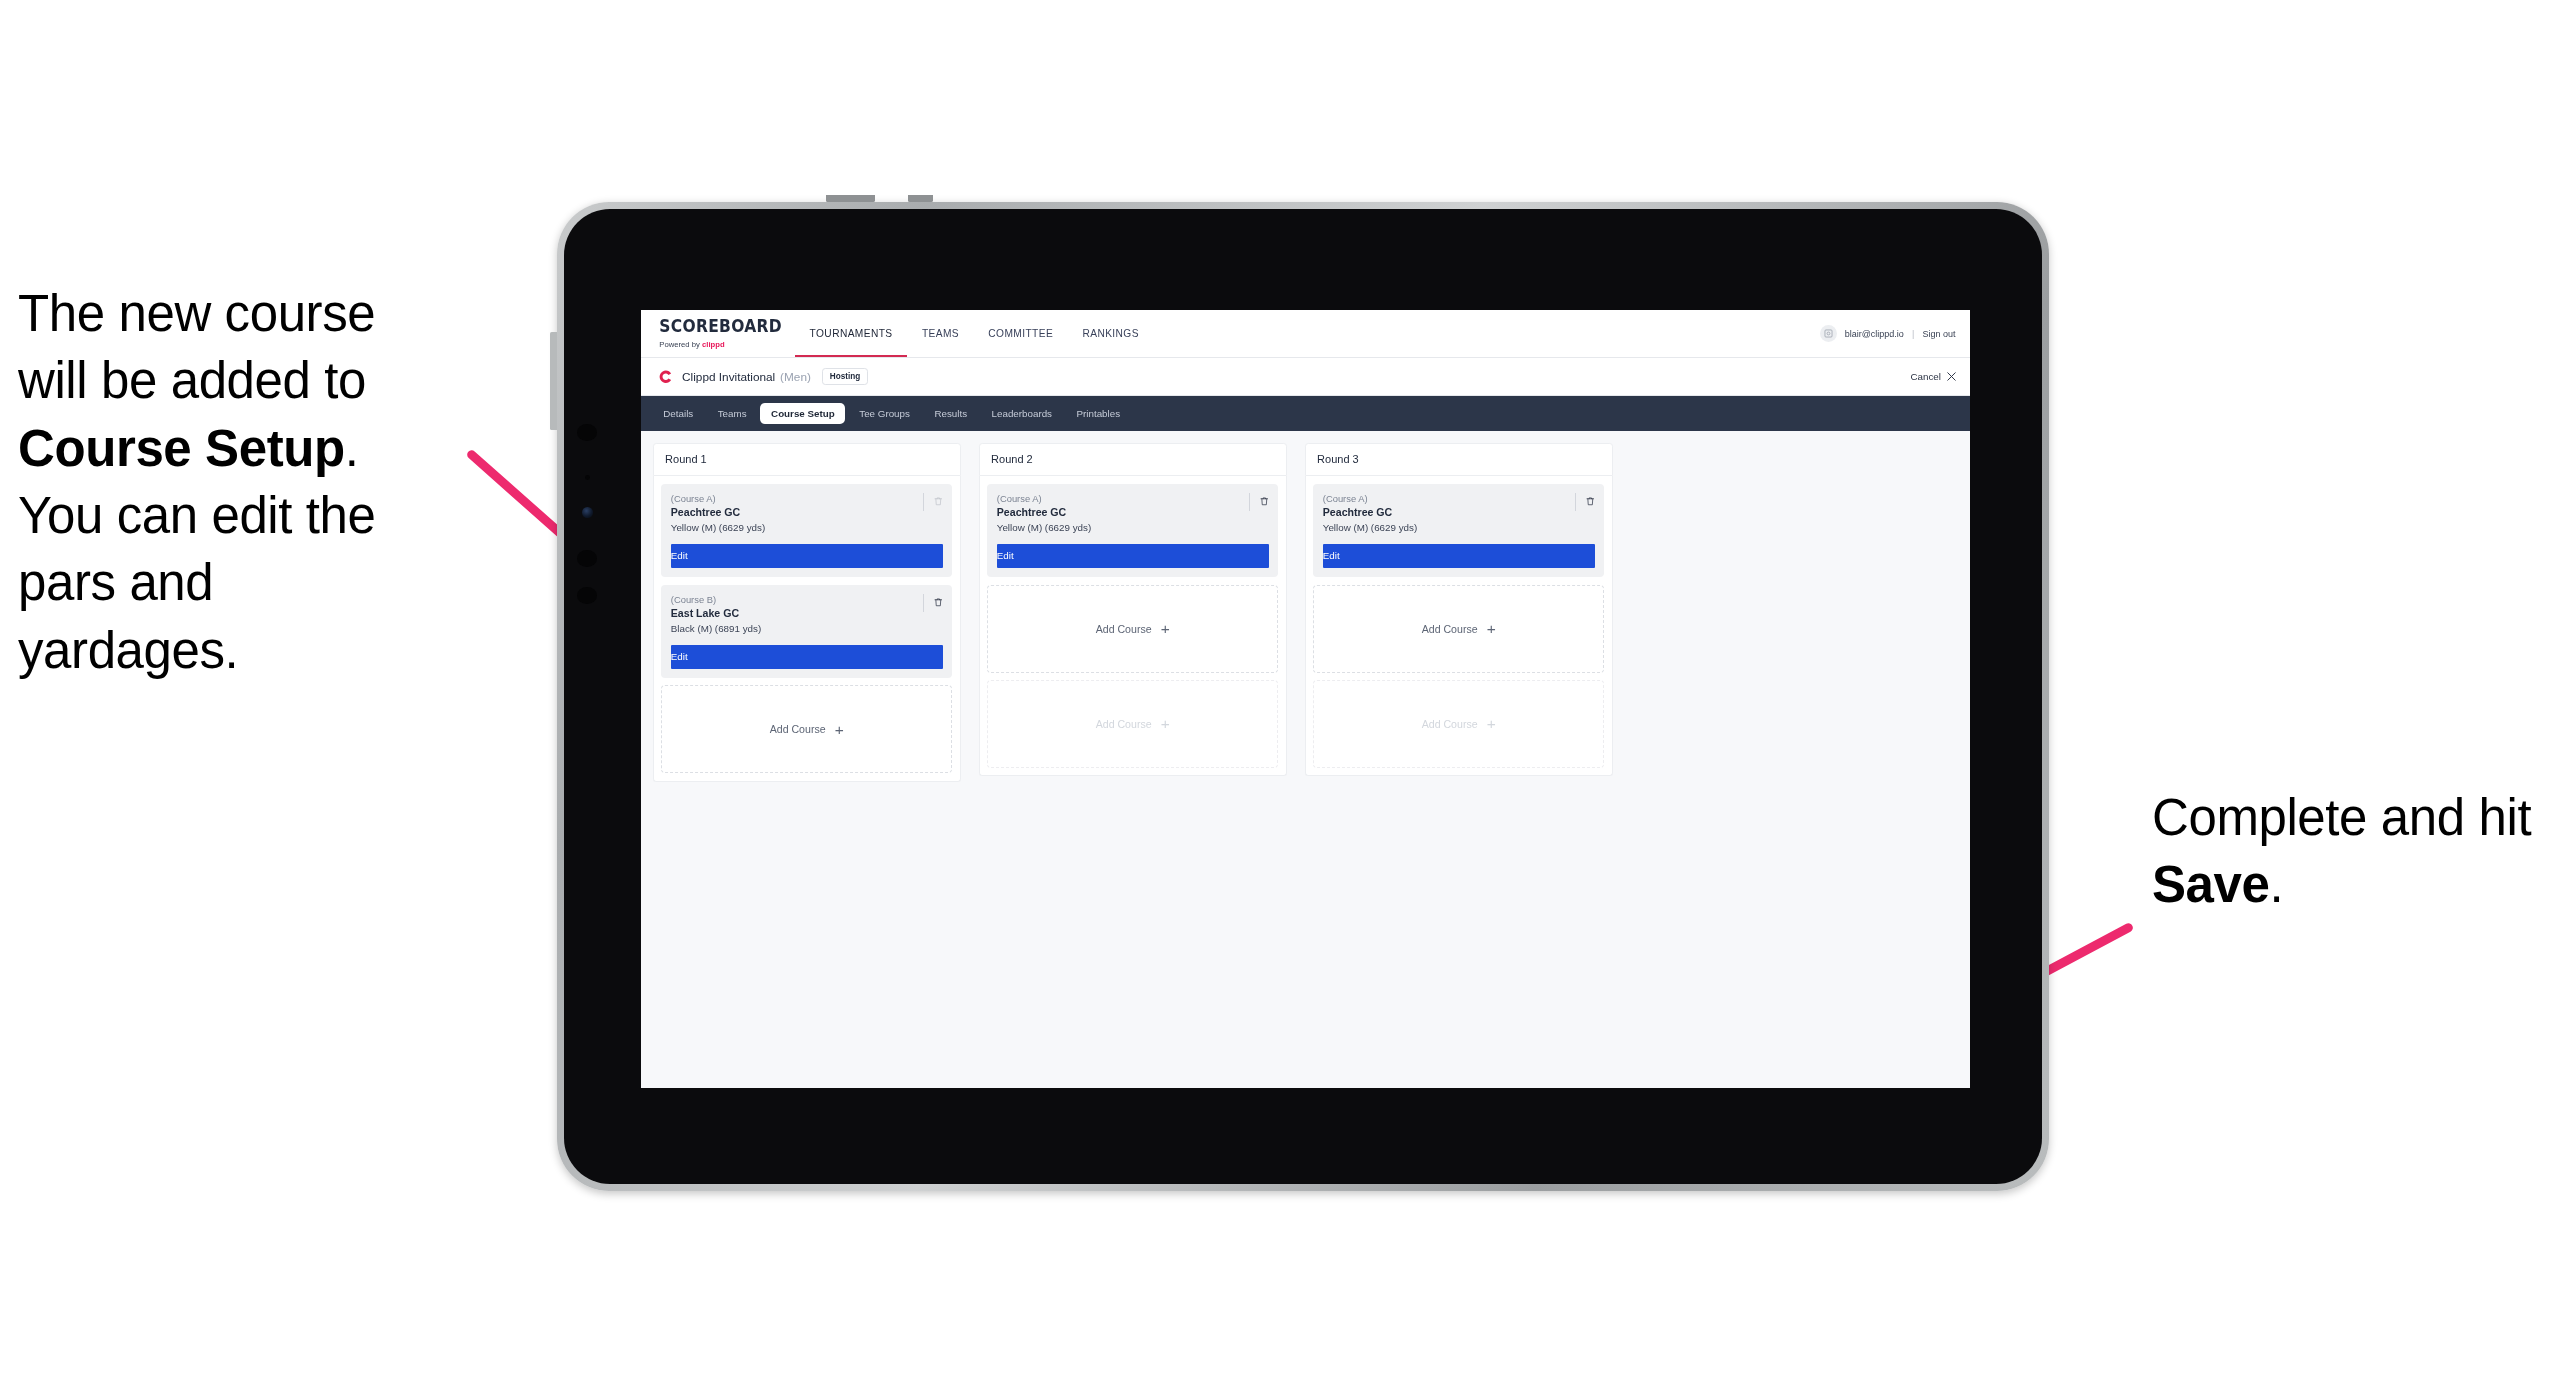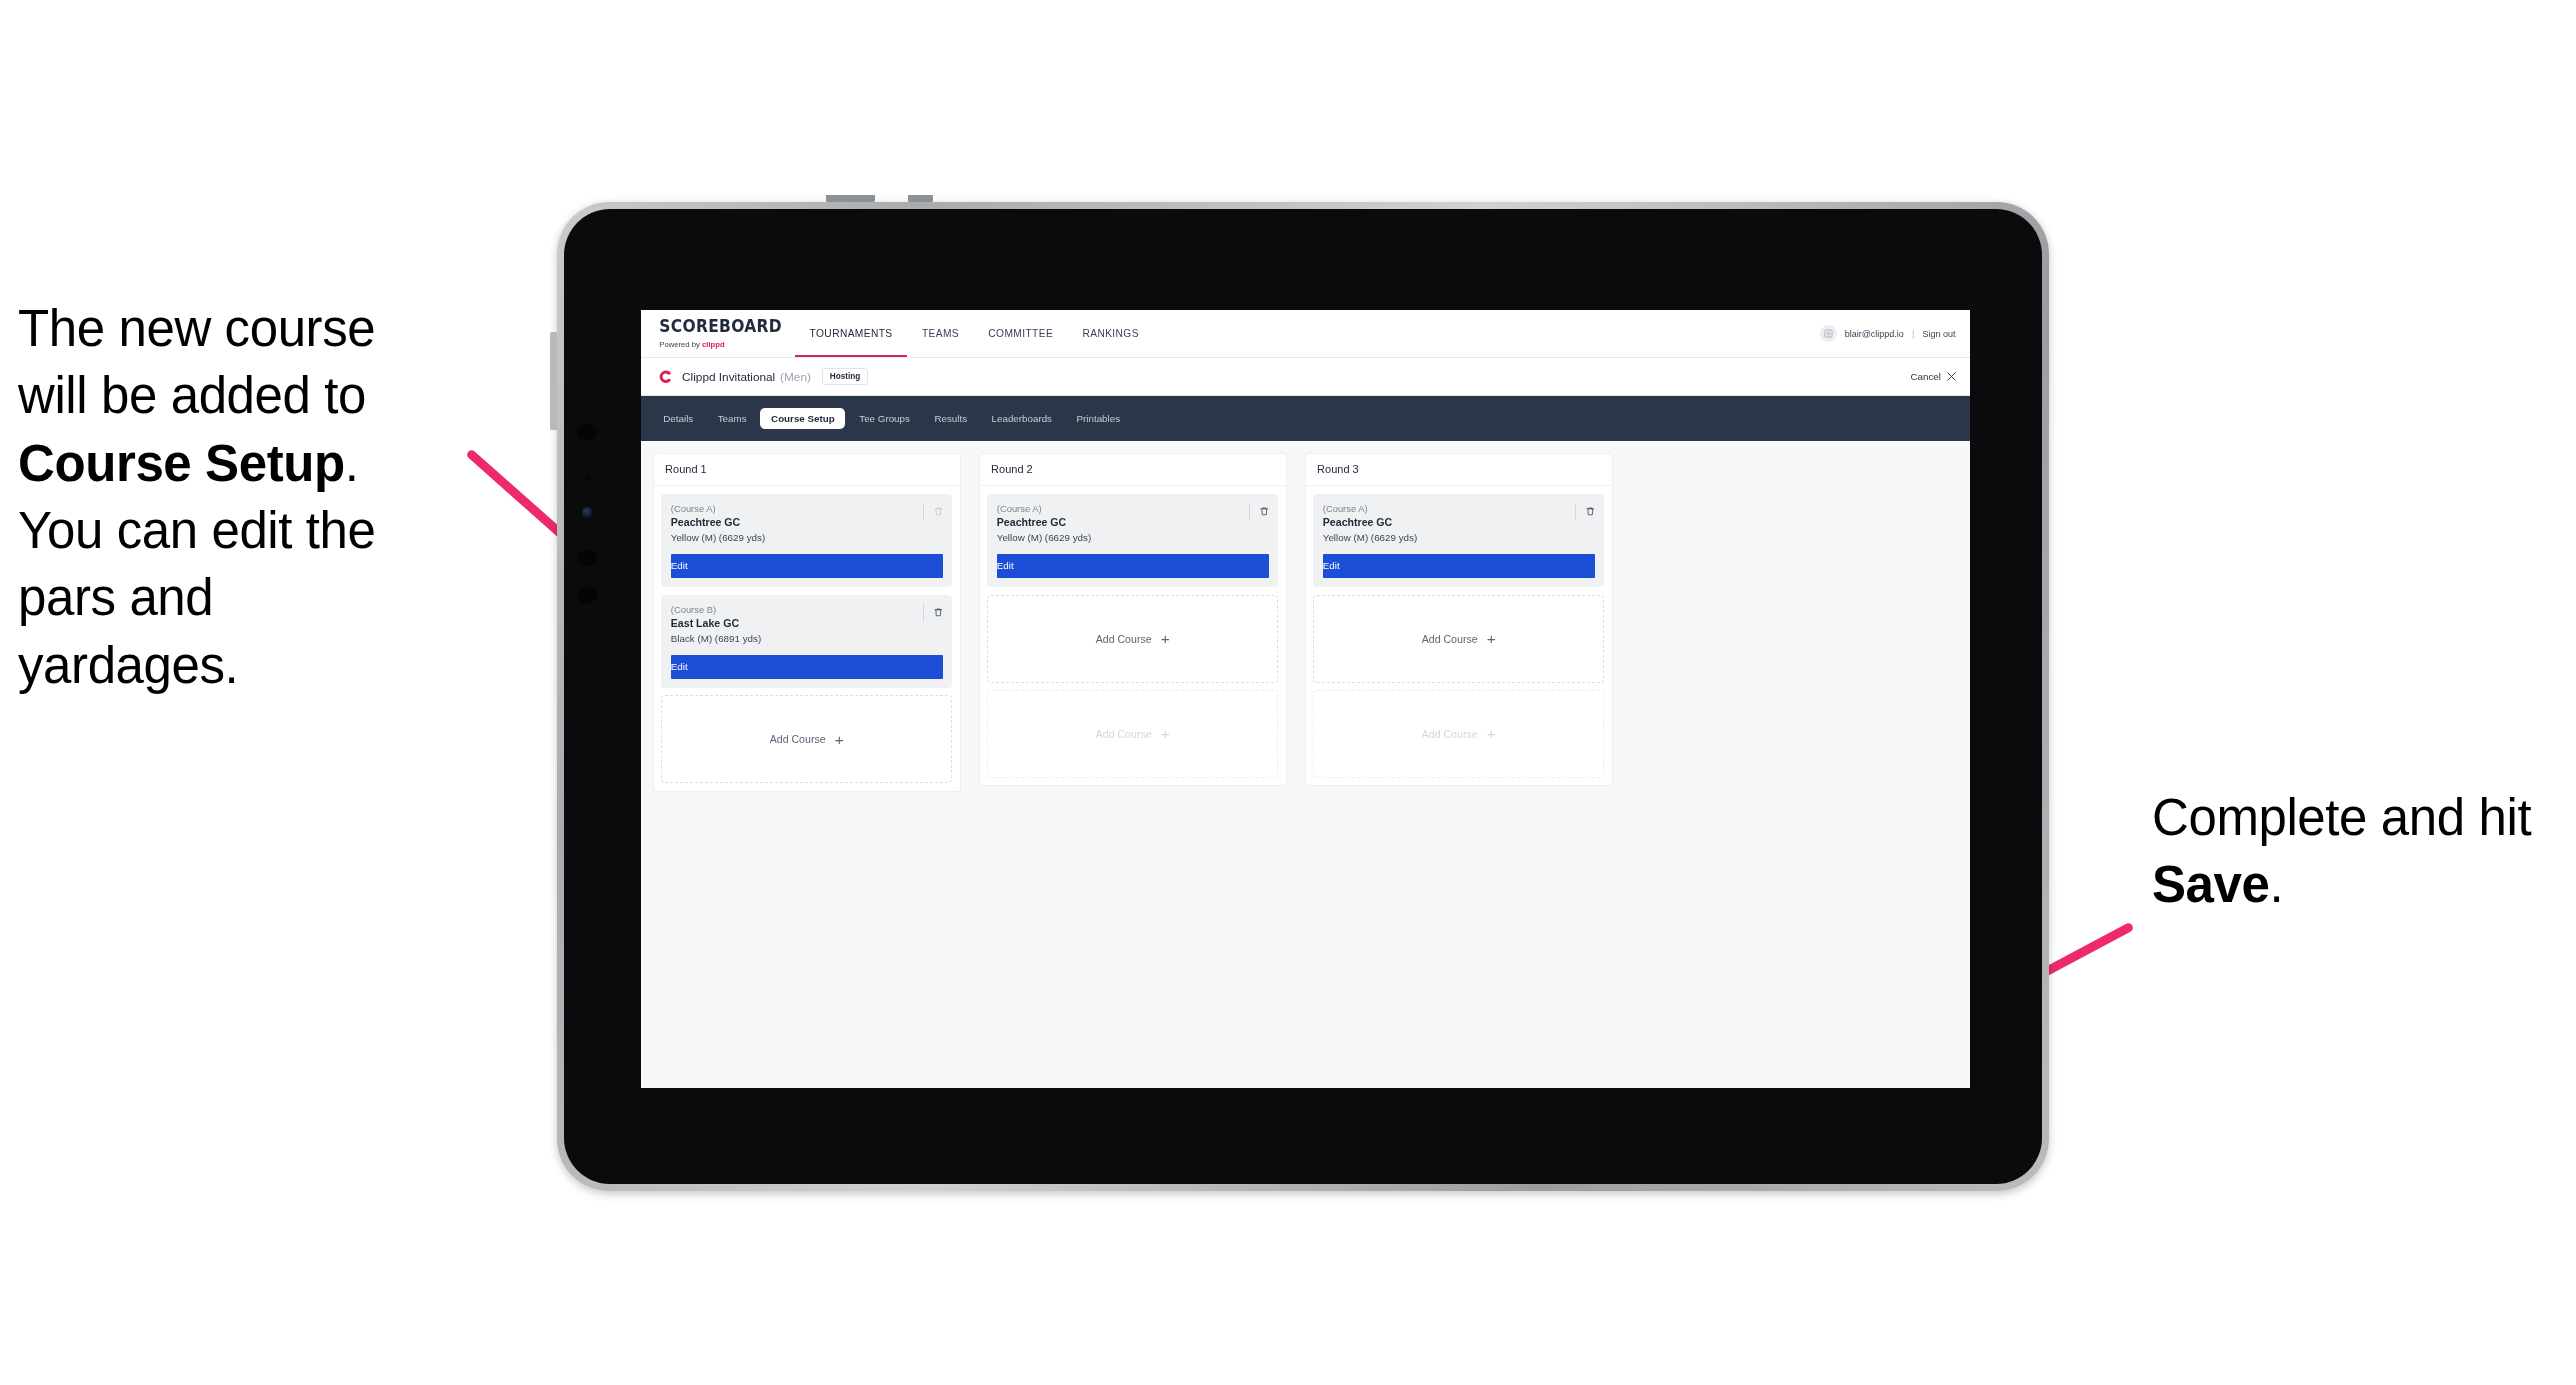--- a/index.html
+++ b/index.html
@@ -20,21 +20,21 @@
   .annot {
     position: absolute;
     color: #000000;
     font-family: "Liberation Sans", sans-serif;
     line-height: 1.32;
     letter-spacing: -0.4px;
   }
   .annot b { font-weight: 700; }
   #annot-left {
     left: 18px;
-    top: 295px;
+    top: 280px;
     width: 408px;
     font-size: 51px;
     font-weight: 400;
   }
   #annot-right {
     left: 2152px;
     top: 758px;
     width: 408px;
     font-size: 51px;
     font-weight: 400;
@@ -219,21 +219,21 @@
     display: flex;
     align-items: center;
     gap: 5.7px;
     font-size: 9.8px;
     color: #2c3344;
     cursor: pointer;
   }
 
   
   #tabbar {
-    height: 45px;
+    height: 35px;
     background: #2c3649;
     display: flex;
     align-items: center;
     padding: 0 11.4px;
     gap: 3.3px;
   }
   .tab {
     font-size: 9.8px;
     color: #c6ccd8;
     padding: 5.7px 10.6px;

